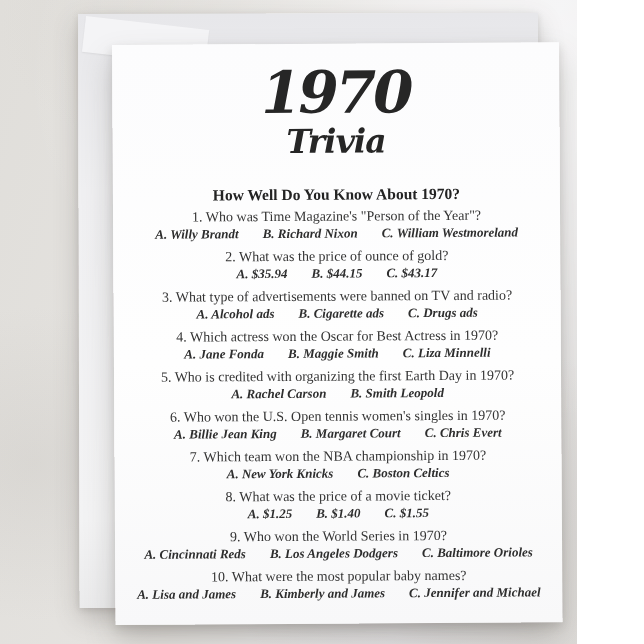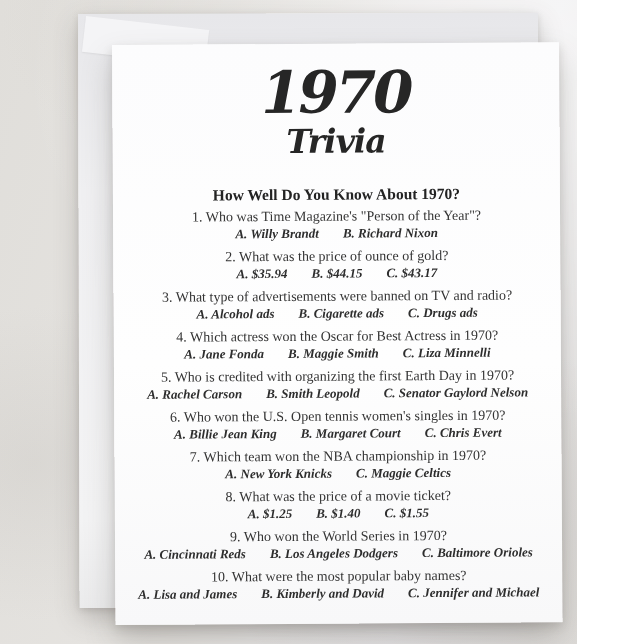--- a/index.html
+++ b/index.html
@@ -72,20 +72,21 @@
   <div class="card">
     <div class="title">1970</div>
     <div class="subtitle">Trivia</div>
     <div class="heading">How Well Do You Know About 1970?</div>
     <div class="questions">
   <div class="qblock">
     <div class="qtext">1. Who was Time Magazine's "Person of the Year"?</div>
     <div class="answers">
       <span>A. Willy Brandt</span>
       <span>B. Richard Nixon</span>
+      <span>C. William Westmoreland</span>
     </div>
   </div>
 
   <div class="qblock">
     <div class="qtext">2. What was the price of ounce of gold?</div>
     <div class="answers">
       <span>A. $35.94</span>
       <span>B. $44.15</span>
       <span>C. $43.17</span>
     </div>
@@ -107,38 +108,37 @@
       <span>B. Maggie Smith</span>
       <span>C. Liza Minnelli</span>
     </div>
   </div>
 
   <div class="qblock">
     <div class="qtext">5. Who is credited with organizing the first Earth Day in 1970?</div>
     <div class="answers">
       <span>A. Rachel Carson</span>
       <span>B. Smith Leopold</span>
-      <span>C. Senator Gaylord Nelson</span>
     </div>
   </div>
 
   <div class="qblock">
     <div class="qtext">6. Who won the U.S. Open tennis women's singles in 1970?</div>
     <div class="answers">
       <span>A. Billie Jean King</span>
       <span>B. Margaret Court</span>
       <span>C. Chris Evert</span>
     </div>
   </div>
 
   <div class="qblock">
     <div class="qtext">7. Which team won the NBA championship in 1970?</div>
     <div class="answers">
       <span>A. New York Knicks</span>
-      <span>C. Maggie Celtics</span>
+      <span>C. Boston Celtics</span>
     </div>
   </div>
 
   <div class="qblock">
     <div class="qtext">8. What was the price of a movie ticket?</div>
     <div class="answers">
       <span>A. $1.25</span>
       <span>B. $1.40</span>
       <span>C. $1.55</span>
     </div>
@@ -150,19 +150,19 @@
       <span>A. Cincinnati Reds</span>
       <span>B. Los Angeles Dodgers</span>
       <span>C. Baltimore Orioles</span>
     </div>
   </div>
 
   <div class="qblock">
     <div class="qtext">10. What were the most popular baby names?</div>
     <div class="answers">
       <span>A. Lisa and James</span>
-      <span>B. Kimberly and David</span>
+      <span>B. Kimberly and James</span>
       <span>C. Jennifer and Michael</span>
     </div>
   </div>
 </div>
   </div>
 </div>
 
 </body></html>

